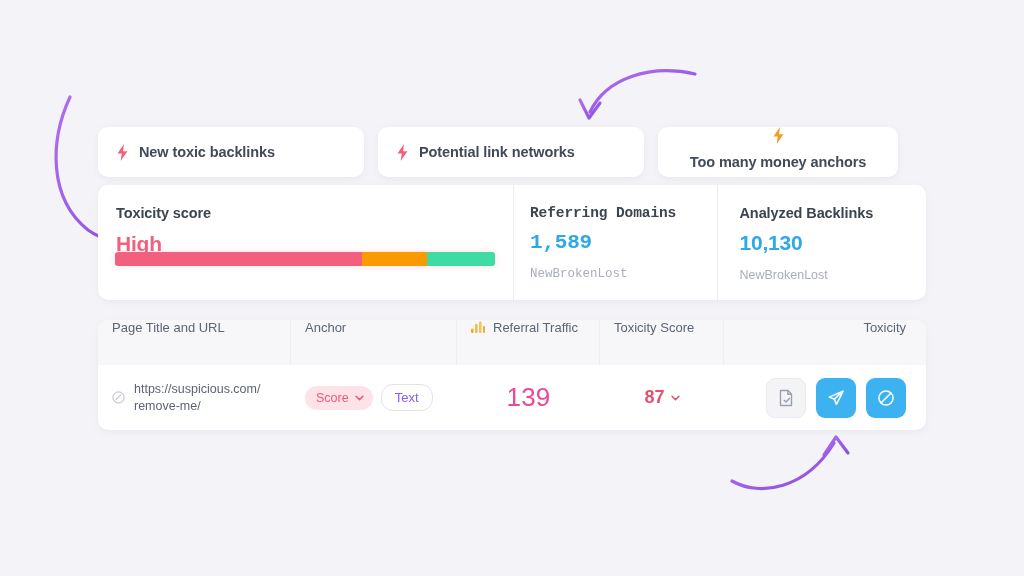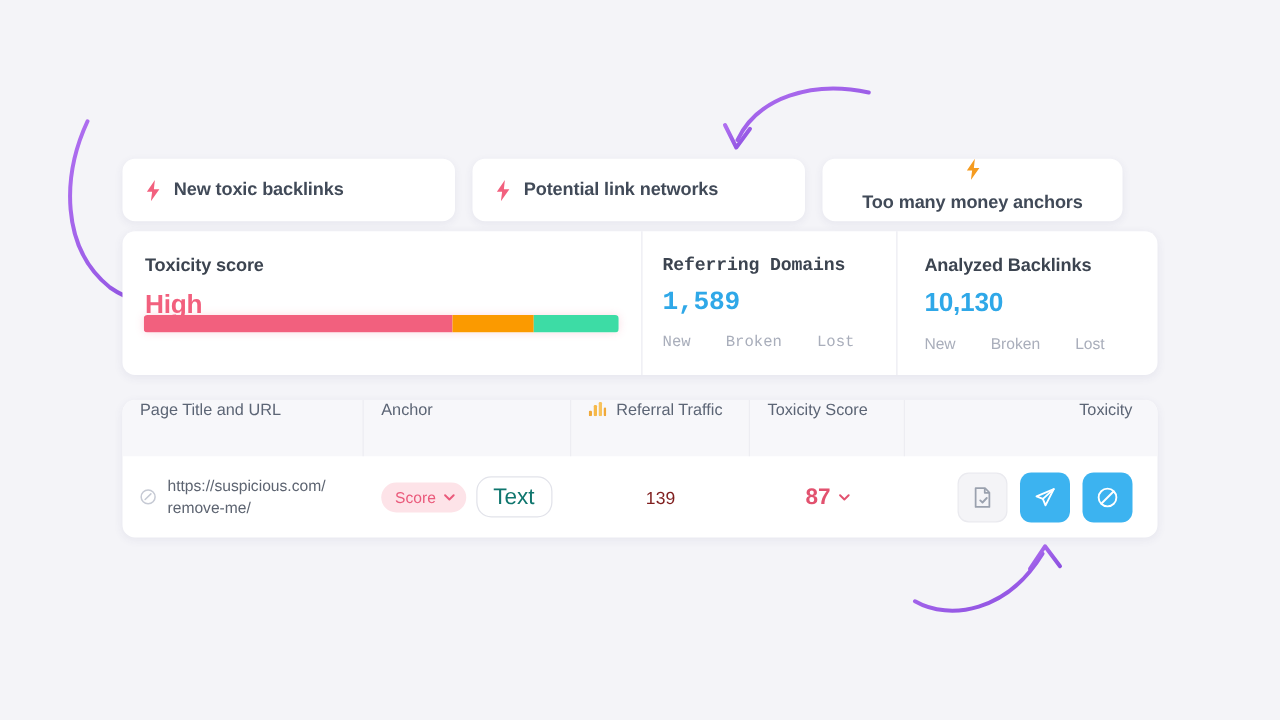--- a/index.html
+++ b/index.html
@@ -107,21 +107,21 @@
   .stat-number {
     font-size: 21px;
     font-weight: bold;
     color: #2fa8e8;
     margin-top: 10px;
     letter-spacing: -0.2px;
   }
   .stat-subs {
     margin-top: 13px;
     display: flex;
-    gap: 28px;
+    gap: 0;
     font-size: 12.5px;
     color: #a9aebb;
   }
 
   
   .table-card {
     position: absolute;
     left: 98px; top: 320px;
     width: 828px; height: 110px;
     background: #fff;
@@ -184,31 +184,31 @@
     border-radius: 12px;
     font-size: 12.5px;
     padding: 5px 9px 5px 11px;
     display: flex;
     align-items: center;
     gap: 6px;
     white-space: nowrap;
   }
   .badge-text {
     border: 1px solid #e2e3ea;
-    color: #0f766e;
+    color: #8b5cf6;
     border-radius: 12px;
-    font-size: 18px;
+    font-size: 13px;
     padding: 5px 13px;
     background: #fff;
     white-space: nowrap;
   }
   .chev { width: 9px; height: 6px; display: block; }
   .traffic-value {
-    font-size: 14px;
-    color: #7f1d1d;
+    font-size: 26px;
+    color: #ec4899;
     font-weight: normal;
     letter-spacing: 0.2px;
   }
   .tox-score {
     display: flex; align-items: center; gap: 6px;
     font-size: 18px; font-weight: bold; color: #e2526f;
   }
 
   .act-btn {
     width: 40px; height: 40px;

